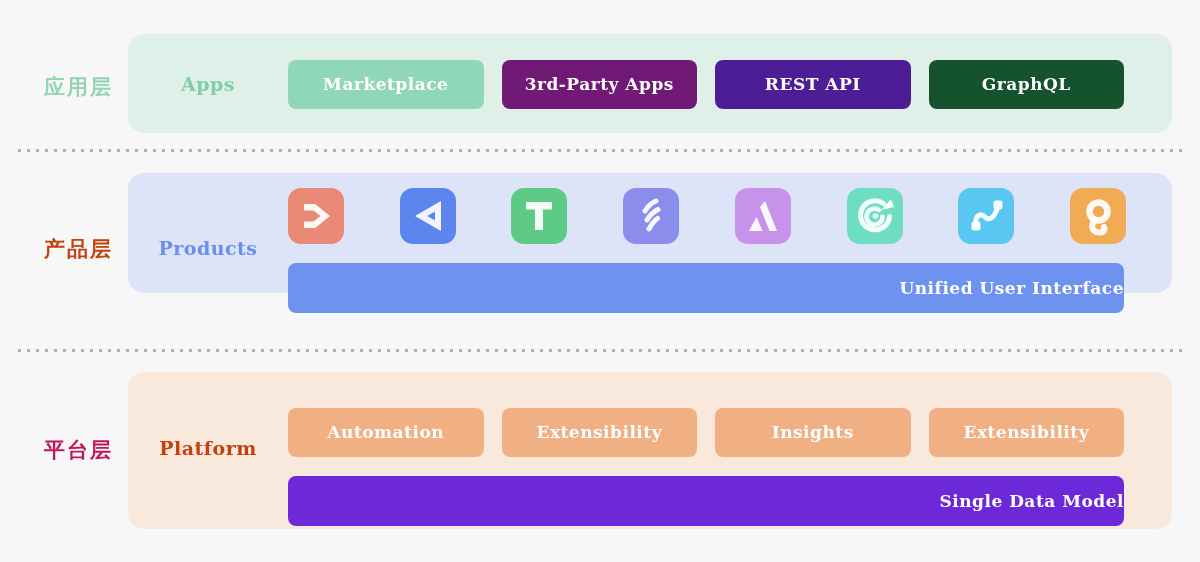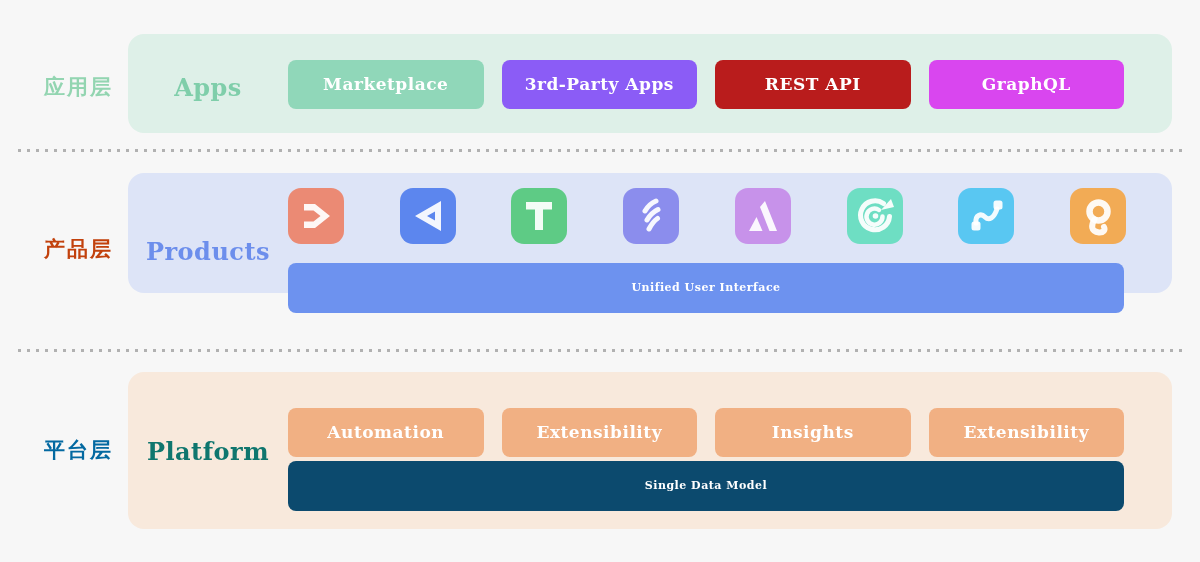--- a/index.html
+++ b/index.html
@@ -31,21 +31,21 @@
   .side-apps     { top: 73px; }
   .side-products { top: 235px; }
   .side-platform { top: 436px; }
 
   .layer-name {
     position: absolute;
     left: 0;
     width: 160px;
     text-align: center;
     font-weight: bold;
-    font-size: 24px;
+    font-size: 19px;
     letter-spacing: 0.5px;
   }
   .name-apps     { top: 39px; }
   .name-products { top: 64px; }
   .name-platform { top: 65px; }
 
   .chip-row {
     position: absolute;
     left: 160px;
     width: 836px;
@@ -86,24 +86,24 @@
   }
   .tile svg { display: block; }
 
   .wide-bar {
     position: absolute;
     left: 160px;
     width: 836px;
     height: 50px;
     line-height: 50px;
     border-radius: 8px;
-    text-align: center;
+    text-align: right;
     color: #ffffff;
     font-weight: bold;
-    font-size: 11px;
+    font-size: 17px;
     letter-spacing: 0.5px;
     cursor: pointer;
   }
   .bar-products { top: 90px; }
   .bar-platform { top: 89px; }
 
   .divider {
     position: absolute;
     left: 18px;
     width: 1164px;
@@ -117,23 +117,23 @@
 <body>
 
 <div class="canvas">
 
   <div class="side-label side-apps" style="color: rgb(147, 213, 177);">应用层</div>
 
   <div class="panel panel-apps" style="background-color: rgb(222, 240, 232);">
     <div class="layer-name name-apps" style="color: rgb(127, 206, 170);">Apps</div>
     <div class="chip-row row-apps-chips">
       <div class="chip" style="background-color: rgb(144, 215, 185);">Marketplace</div>
-      <div class="chip" style="background-color: #8b5cf6;">3rd-Party Apps</div>
-      <div class="chip" style="background-color: #b91c1c;">REST API</div>
-      <div class="chip" style="background-color: #d946ef;">GraphQL</div>
+      <div class="chip" style="background-color: #701a75;">3rd-Party Apps</div>
+      <div class="chip" style="background-color: #4c1d95;">REST API</div>
+      <div class="chip" style="background-color: #14532d;">GraphQL</div>
     </div>
   </div>
 
   <div class="divider divider-1"></div>
 
   <div class="side-label side-products" style="color: #c2410c;">产品层</div>
 
   <div class="panel panel-products" style="background-color: rgb(221, 228, 247);">
     <div class="layer-name name-products" style="color: rgb(108, 142, 236);">Products</div>
 
@@ -207,26 +207,26 @@
           </svg>
         </span>
       </div>
     </div>
 
     <div class="wide-bar bar-products" style="background-color: rgb(109, 146, 239);">Unified User Interface</div>
   </div>
 
   <div class="divider divider-2"></div>
 
-  <div class="side-label side-platform" style="color: #0369a1;">平台层</div>
+  <div class="side-label side-platform" style="color: #be185d;">平台层</div>
 
   <div class="panel panel-platform" style="background-color: rgb(248, 233, 220);">
-    <div class="layer-name name-platform" style="color: #0f766e; text-align: center;">Platform</div>
+    <div class="layer-name name-platform" style="color: #c2410c; text-align: center;">Platform</div>
     <div class="chip-row row-platform-chips">
       <div class="chip" style="background-color: rgb(241, 176, 131);">Automation</div>
       <div class="chip" style="background-color: rgb(241, 176, 131);">Extensibility</div>
       <div class="chip" style="background-color: rgb(241, 176, 131);">Insights</div>
       <div class="chip" style="background-color: rgb(241, 176, 131);">Extensibility</div>
     </div>
-    <div class="wide-bar bar-platform" style="background-color: #0c4a6e;">Single Data Model</div>
+    <div class="wide-bar bar-platform" style="background-color: #6d28d9; margin-top: 15px;">Single Data Model</div>
   </div>
 
 </div>
 
 </body></html>

